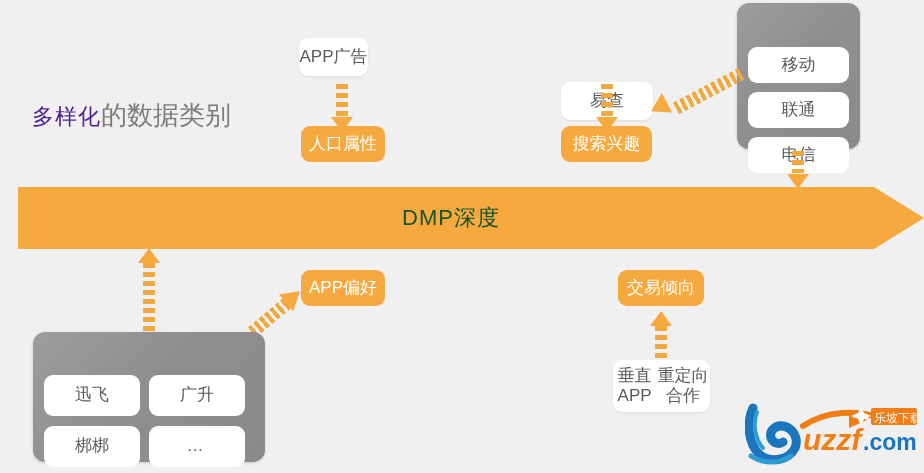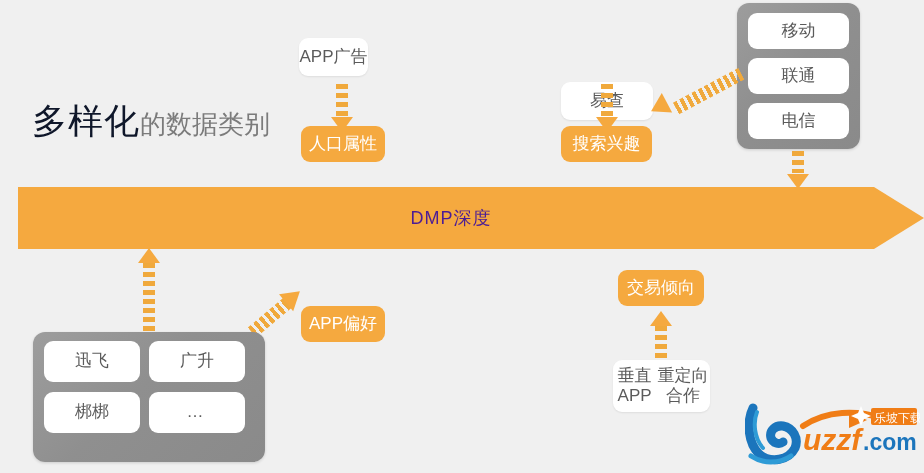--- a/index.html
+++ b/index.html
@@ -9,21 +9,21 @@
     font-family: "Liberation Sans", "DejaVu Sans", sans-serif;
     overflow: hidden;
   }
   #stage { position: relative; width: 924px; height: 473px; background: #f0f0f0; }
 
   
   .title-wrap {
     position: absolute; left: 32px; top: 98px;
     display: flex; align-items: baseline; white-space: nowrap;
   }
-  .title-accent { font-size: 35px; color: #0f172a; letter-spacing: 1px; }
+  .title-accent { font-size: 22px; color: #4c1d95; letter-spacing: 1px; }
   .title-rest   { font-size: 26px; color: #7b7b7b; letter-spacing: 0px; }
 
   
   .wbox {
     position: absolute;
     background: #ffffff;
     border-radius: 9px;
     color: #5b5b5b;
     display: flex; align-items: center; justify-content: center;
     text-align: center;
@@ -43,33 +43,33 @@
   }
 
   
   .group {
     position: absolute;
     border-radius: 12px;
     background: linear-gradient(135deg, #9d9d9d 0%, #8f8f8f 45%, #8a8a8a 100%);
     box-shadow: 0 1px 3px rgba(0,0,0,0.15);
   }
   .group-inner { position: relative; width: 100%; height: 100%; }
-  .group .wbox { box-shadow: none; }
+  .group .wbox { box-shadow: none; margin-top: 34px; }
 
   
   .dmp-band {
     position: absolute;
     left: 18px; top: 187px; width: 906px; height: 62px;
     background: #f5a93f;
     -webkit-clip-path: polygon(0 0, 856px 0, 906px 31px, 856px 62px, 0 62px);
     clip-path: polygon(0 0, 856px 0, 906px 31px, 856px 62px, 0 62px);
     display: flex; align-items: center; justify-content: center;
   }
   .dmp-label {
-    color: #4c1d95; font-size: 18px; letter-spacing: 1px;
+    color: #14532d; font-size: 22px; letter-spacing: 1px;
     position: relative; left: -20px;
   }
 
   
   .arrow-v { position: absolute; }
   .arrow-v .shaft {
     position: absolute; left: 50%; transform: translateX(-50%);
     width: 12px;
     background-image: repeating-linear-gradient(
       to bottom, #f0a93c 0px, #f0a93c 5px, rgba(0,0,0,0) 5px, rgba(0,0,0,0) 9px);
@@ -154,21 +154,21 @@
 
   <div class="arrow-v down" style="left:783px; top:151px; width:30px; height:38px;">
     <div class="shaft" style="height:22px;"></div>
     <div class="head"></div>
   </div>
 
   <div class="dmp-band">
     <span class="dmp-label nosel">DMP深度</span>
   </div>
 
-  <div class="obox nosel" style="left:301px; top:270px; width:84px; height:36px;margin-top:36px;">APP偏好</div>
+  <div class="obox nosel" style="left:301px; top:270px; width:84px; height:36px;">APP偏好</div>
 
   <div class="arrow-d" style="left:240px; top:288px; width:80px; height:55px;">
     <div class="shaft" style="left:12px; top:38px; width:48px; transform: rotate(-40deg); transform-origin: left center;"></div>
     <div class="head" style="left:44px; top:-2px;
                 border-top: 11px solid transparent;
                 border-bottom: 11px solid transparent;
                 border-left: 18px solid #f5a93f;
                 transform: rotate(-40deg);"></div>
   </div>
 

